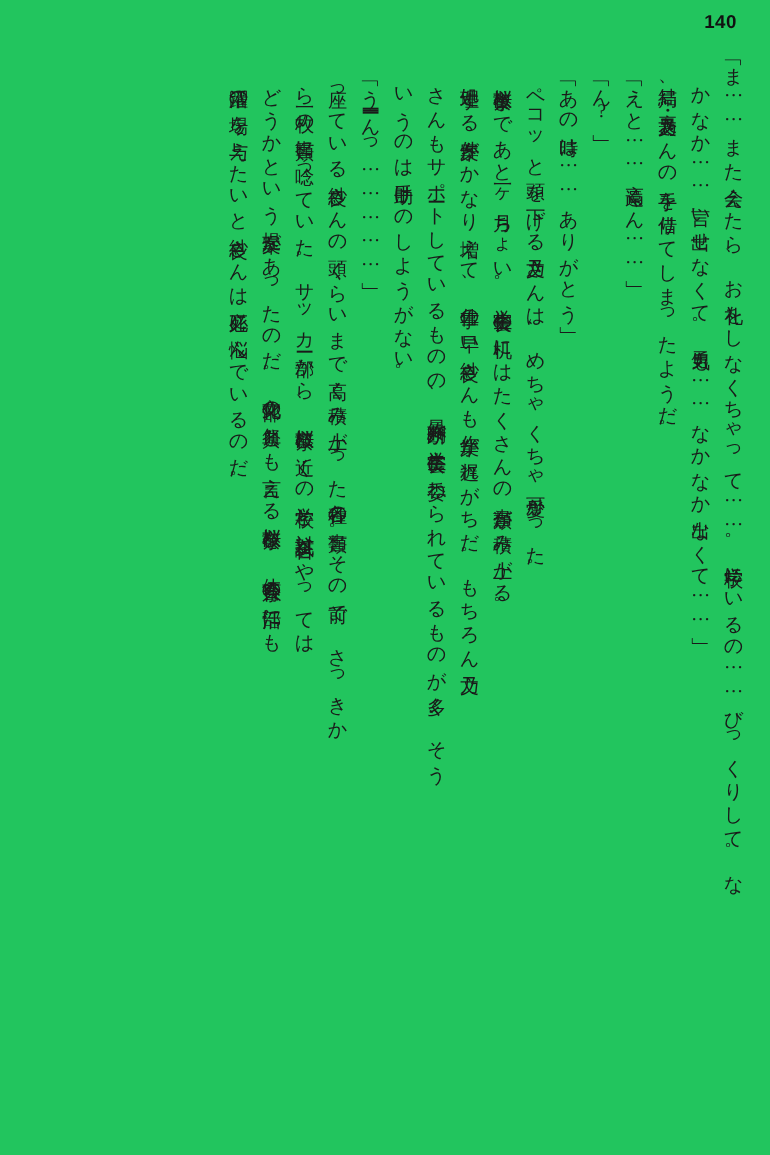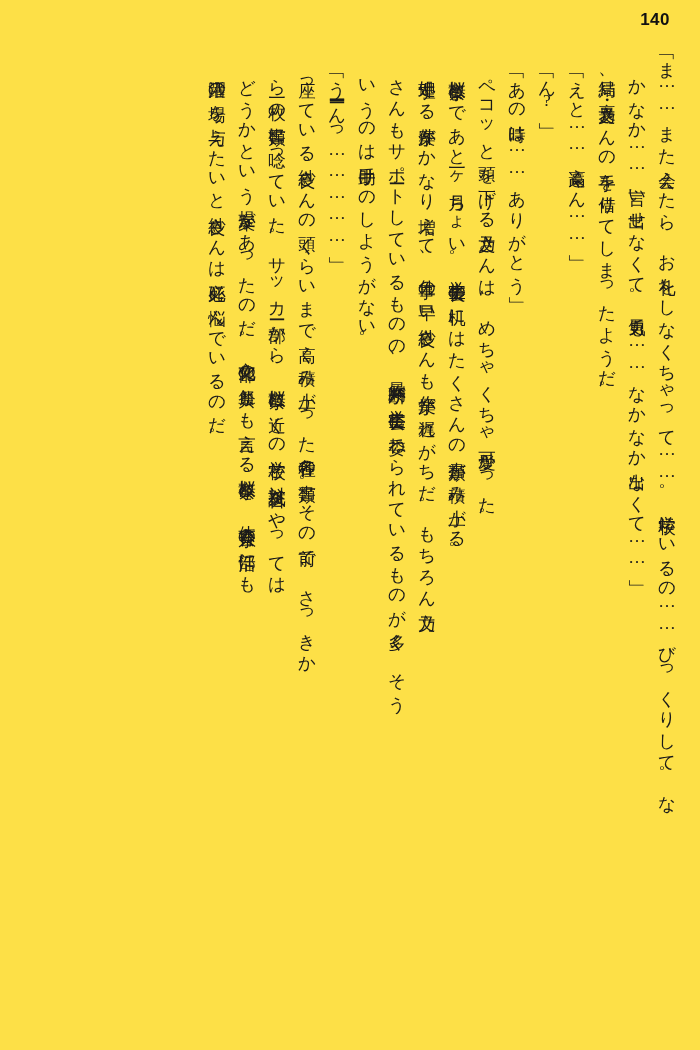--- a/index.html
+++ b/index.html
@@ -12,21 +12,21 @@
     height: 1050px;
     font-family: "Liberation Serif", "DejaVu Serif", serif;
     color: #1a1a1a;
     overflow: hidden;
   }
   .page {
     position: relative;
     width: 700px;
     height: 1050px;
     box-sizing: border-box;
-    background: #fde047;
+    background: #22c55e;
   }
   .page-number {
     position: absolute;
     top: 10px;
     right: 30px;
     font-family: "Liberation Sans", sans-serif;
     font-size: 17px;
     font-weight: bold;
     letter-spacing: 0.5px;
     color: #111111;

